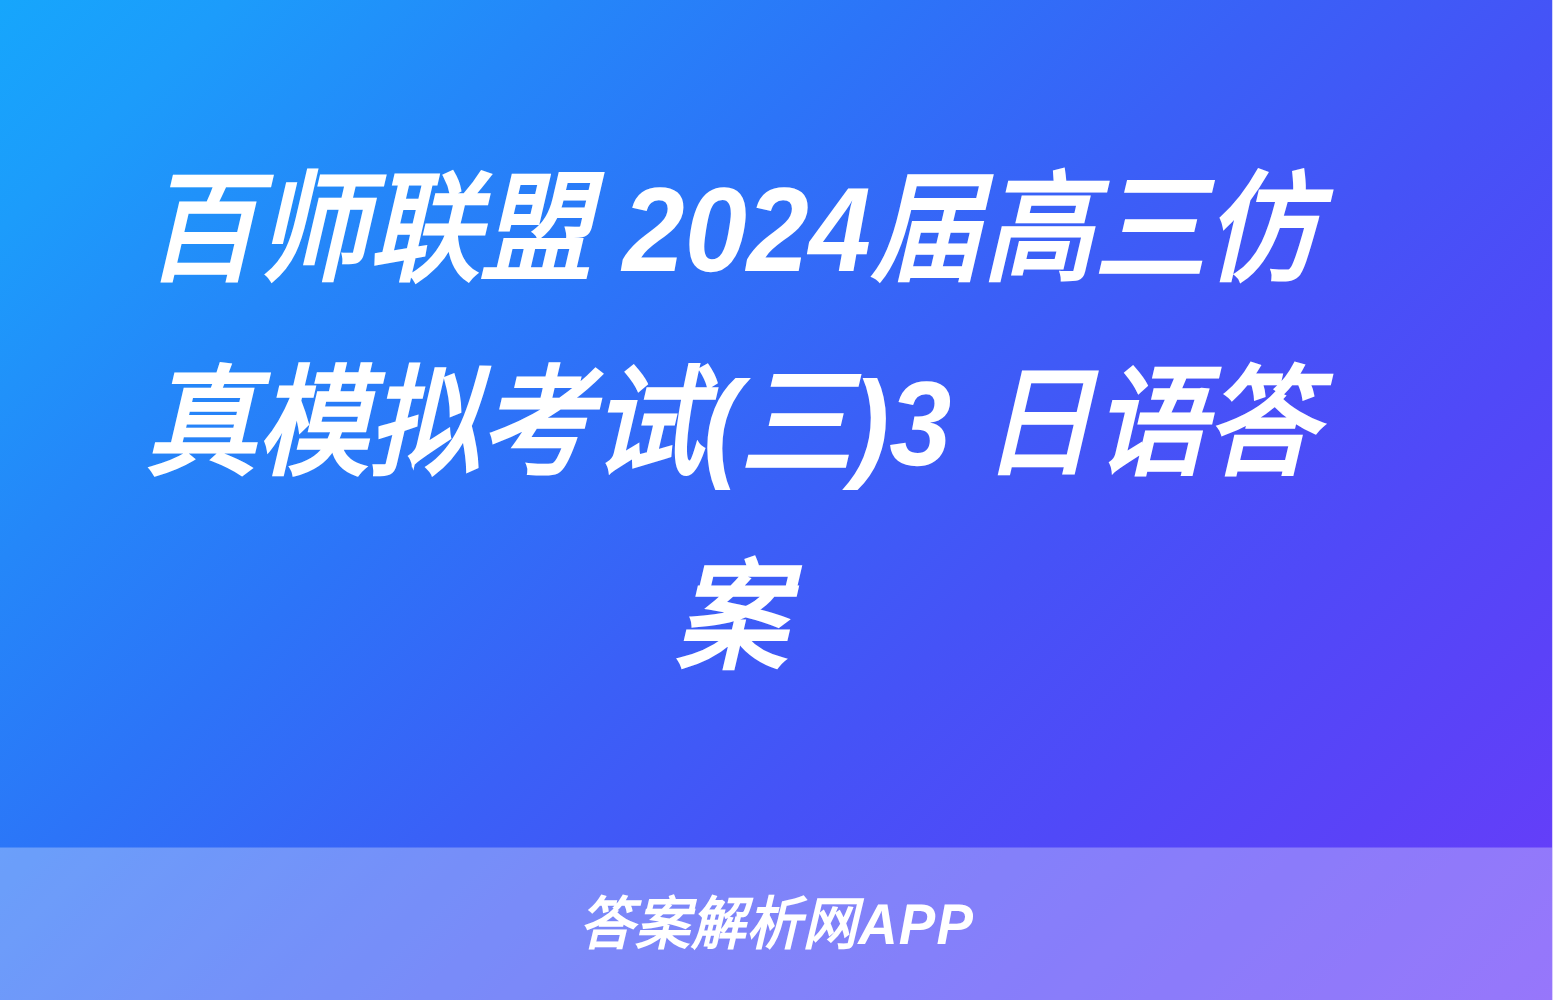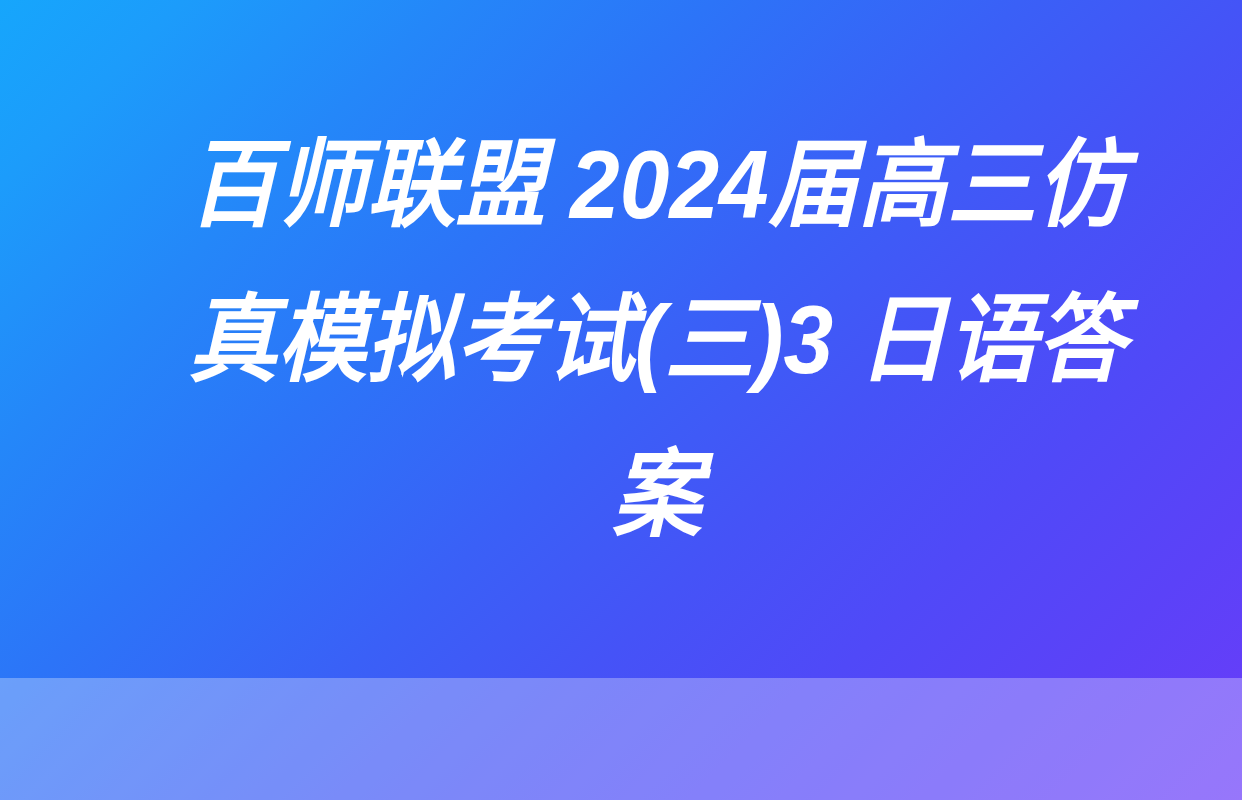--- a/index.html
+++ b/index.html
@@ -43,21 +43,21 @@
 
   
   #poster .headline-wrap {
     position: absolute;
     left: 0;
     right: 0;
     top: 0;
     height: 678px;
     display: flex;
     align-items: center;
-    justify-content: flex-end;
+    justify-content: flex-start;
     padding: 0 40px;
     box-sizing: border-box;
   }
 
   #poster .headline {
     width: 1090px;
     margin: 0;
     text-align: center;
     color: #ffffff;
     font-size: 96px;
@@ -101,14 +101,17 @@
 <body>
 
 <div id="poster">
 
   <div class="bottom-band"></div>
 
   <div class="headline-wrap">
     <h1 class="headline">百师联盟 2024届高三仿真模拟考试(三)3 日语答案</h1>
   </div>
 
+  <div class="watermark-wrap">
+    <div class="watermark">答案解析网APP</div>
+  </div>
 
 </div>
 
 </body></html>

